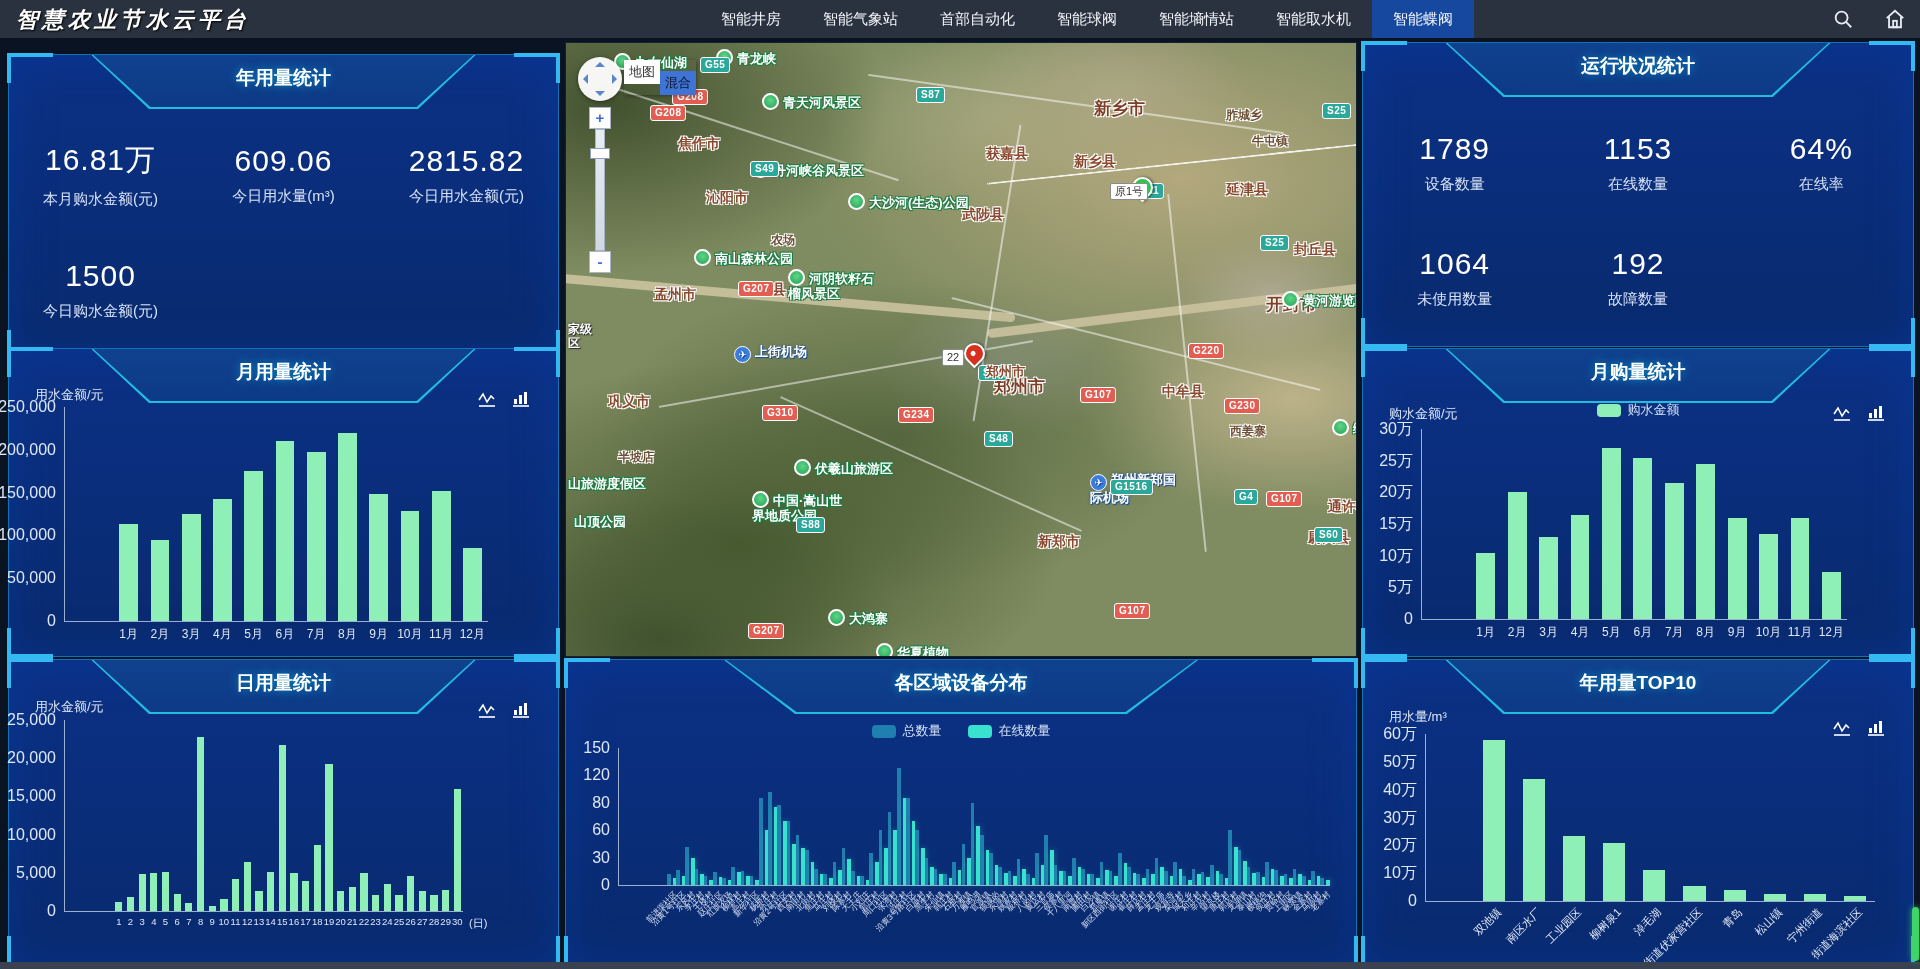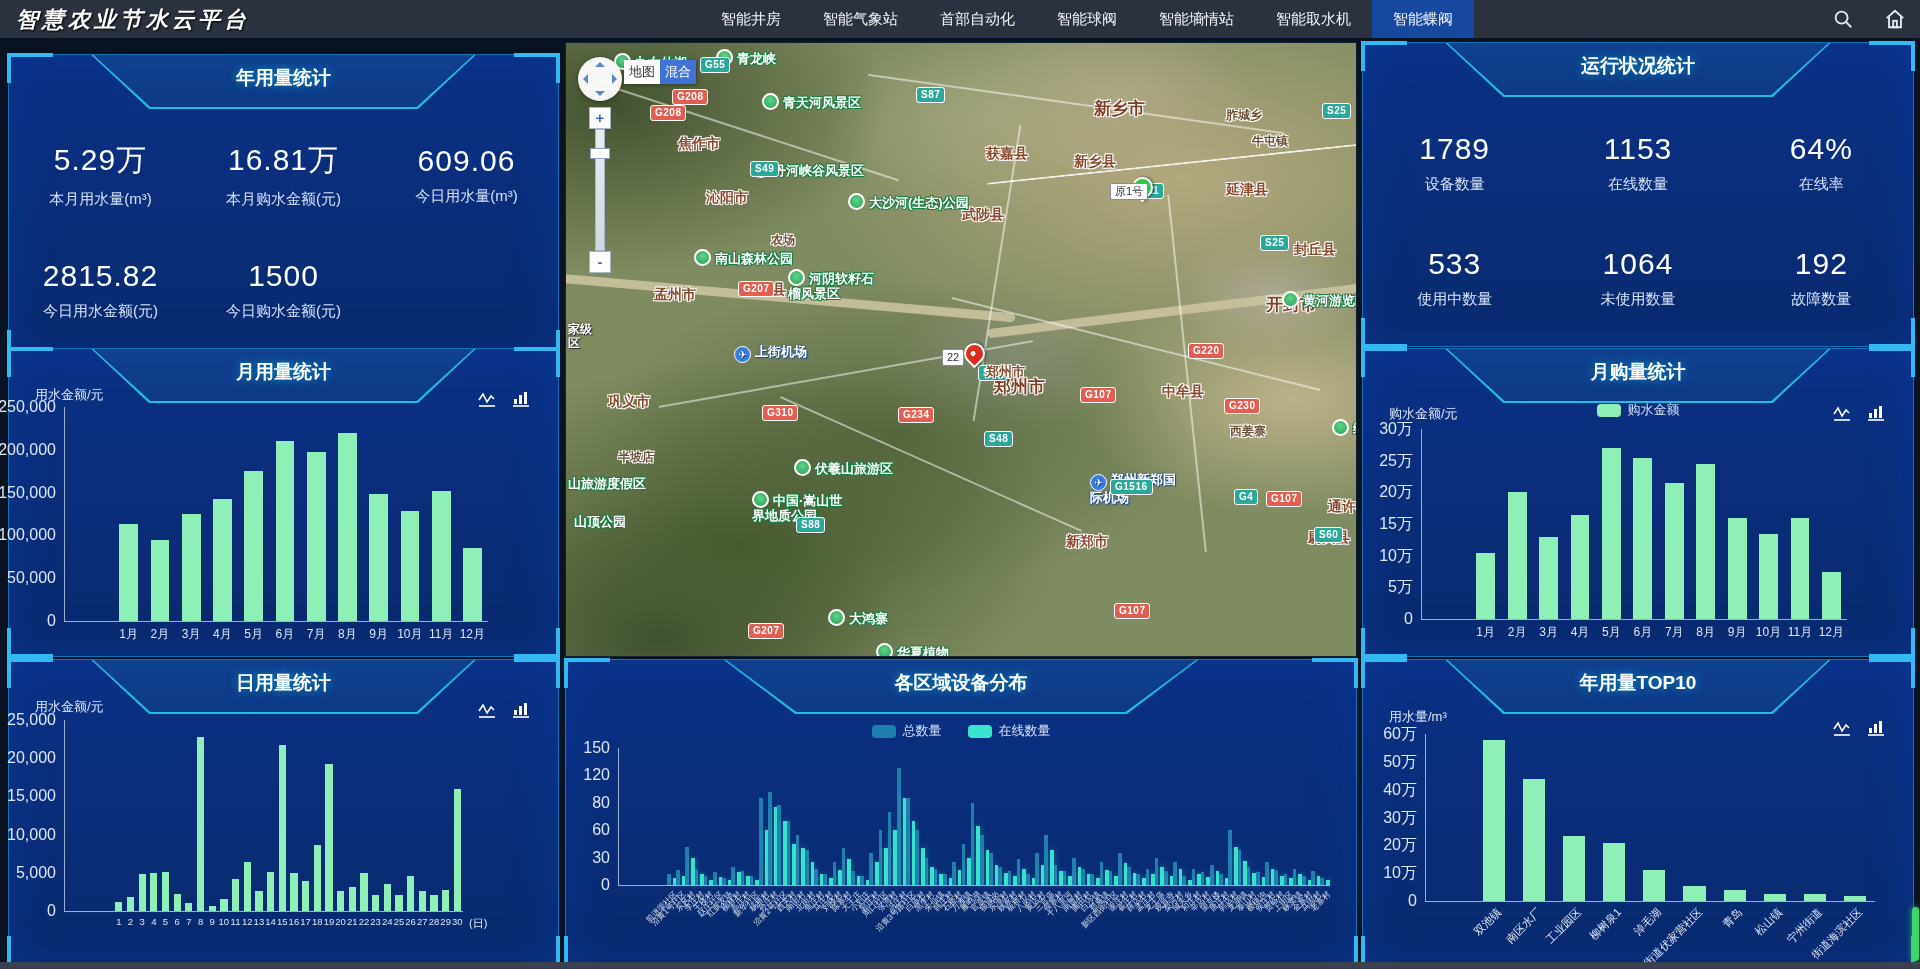--- a/index.html
+++ b/index.html
@@ -105,21 +105,21 @@
   .pin.green{background:#2fc34f;}
   .pin-label{position:absolute;background:#fff;border:1px solid #8b8b8b;color:#333;font-size:11px;
     padding:0 4px;border-radius:2px;line-height:15px;}
   .pin-name{position:absolute;color:#8a4a2f;font-weight:bold;font-size:13px;
     text-shadow:-1px -1px 0 #fff,1px -1px 0 #fff,-1px 1px 0 #fff,1px 1px 0 #fff;}
 
   
   .mapbtns{position:absolute;left:58px;top:17px;display:flex;z-index:5;box-shadow:1px 1px 4px rgba(0,0,0,.4);}
   .mapbtn{width:36px;height:24px;line-height:24px;text-align:center;font-size:13px;cursor:pointer;}
   .mapbtn.plain{background:#fff;color:#333;}
-  .mapbtn.active{background:#3f74d6;color:#ffffff;}
+  .mapbtn.active{background:#3f74d6;color:#0f172a;margin-top:11px;}
   .pan{position:absolute;left:12px;top:14px;width:44px;height:44px;border-radius:50%;background:rgba(255,255,255,.95);
     box-shadow:0 1px 4px rgba(0,0,0,.45);z-index:5;cursor:pointer;}
   .pan i{position:absolute;width:0;height:0;border:5px solid transparent;}
   .pan .up{left:17px;top:5px;border-bottom-color:#5a86c8;border-top:none;}
   .pan .dn{left:17px;bottom:5px;border-top-color:#5a86c8;border-bottom:none;}
   .pan .lf{left:5px;top:17px;border-right-color:#5a86c8;border-left:none;}
   .pan .rt{right:5px;top:17px;border-left-color:#5a86c8;border-right:none;}
   .zslider{position:absolute;left:23px;top:64px;width:22px;z-index:5;}
   .zbtn{width:22px;height:22px;background:#fff;border:1px solid #a9b4c4;color:#3a6bd0;font-size:15px;font-weight:bold;
     text-align:center;line-height:20px;cursor:pointer;box-sizing:border-box;}
@@ -167,24 +167,20 @@
       <i class="crn tr"></i>
       <i class="crn bl"></i>
       <i class="crn br"></i>
     <div class="hdr">
         <div class="hdr-b"></div>
         <div class="hdr-f"></div>
       <span class="hdr-t">年用量统计</span>
       </div>
     <div class="stats">
         <div class="stat">
-          <div class="sv">5.29万</div>
-          <div class="sl">本月用水量(m³)</div>
-        </div>
-        <div class="stat">
           <div class="sv">16.81万</div>
           <div class="sl">本月购水金额(元)</div>
         </div>
         <div class="stat">
           <div class="sv">609.06</div>
           <div class="sl">今日用水量(m³)</div>
         </div>
         <div class="stat">
           <div class="sv">2815.82</div>
           <div class="sl">今日用水金额(元)</div>
@@ -211,24 +207,20 @@
           <div class="sv">1789</div>
           <div class="sl">设备数量</div>
         </div>
         <div class="stat">
           <div class="sv">1153</div>
           <div class="sl">在线数量</div>
         </div>
         <div class="stat">
           <div class="sv">64%</div>
           <div class="sl">在线率</div>
-        </div>
-        <div class="stat">
-          <div class="sv">533</div>
-          <div class="sl">使用中数量</div>
         </div>
         <div class="stat">
           <div class="sv">1064</div>
           <div class="sl">未使用数量</div>
         </div>
         <div class="stat">
           <div class="sv">192</div>
           <div class="sl">故障数量</div>
         </div>
       </div>
@@ -1085,21 +1077,21 @@
         <div class="ml city" style="left: 192px; top: 238px;">温县</div>
         <div class="ml city" style="left: 396px; top: 163px;">武陟县</div>
         <div class="ml city" style="left: 420px; top: 102px;">获嘉县</div>
         <div class="ml city" style="left: 508px; top: 110px;">新乡县</div>
         <div class="ml city" style="left: 660px; top: 138px;">延津县</div>
         <div class="ml city" style="left: 728px; top: 198px;">封丘县</div>
         <div class="ml city" style="left: 42px; top: 350px;">巩义市</div>
         <div class="ml city-lg" style="left: 428px; top: 334px;">郑州市</div>
         <div class="ml city" style="left: 596px; top: 340px;">中牟县</div>
         <div class="ml city-lg" style="left: 700px; top: 252px;">开封市</div>
-        <div class="ml city" style="left: 500px; top: 490px;">新郑市</div>
+        <div class="ml city" style="left: 472px; top: 490px;">新郑市</div>
         <div class="ml city" style="left: 762px; top: 455px;">通许县</div>
         <div class="ml city" style="left: 742px; top: 486px;">尉氏县</div>
         <div class="ml town" style="left: 660px; top: 66px;">胙城乡</div>
         <div class="ml town" style="left: 686px; top: 92px;">牛屯镇</div>
         <div class="ml town" style="left: 664px; top: 382px;">西姜寨</div>
         <div class="ml town" style="left: 52px; top: 408px;">半坡店</div>
         <div class="ml town" style="left: 205px; top: 191px;">农场</div>
         <div class="ml halo" style="left: 2px; top: 280px;">家级</div>
         <div class="ml halo" style="left: 2px; top: 294px;">区</div>
         <div class="ml scenic" style="left: 48px; top: 10px;">九女仙湖</div>

